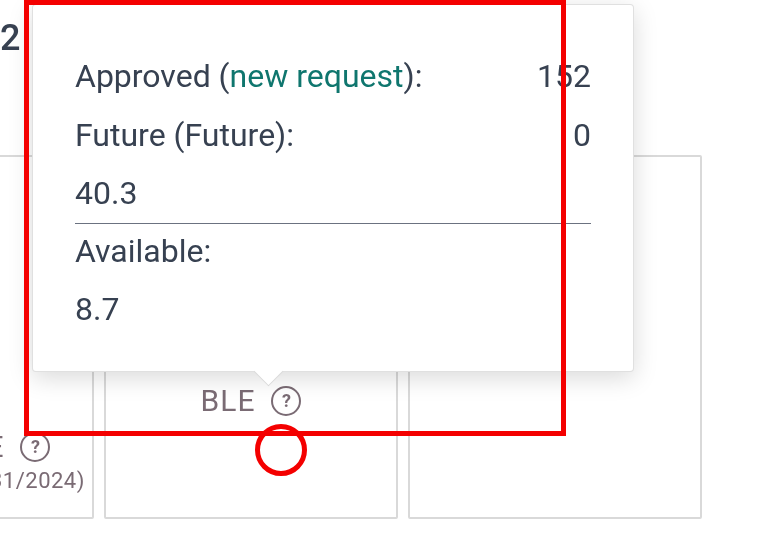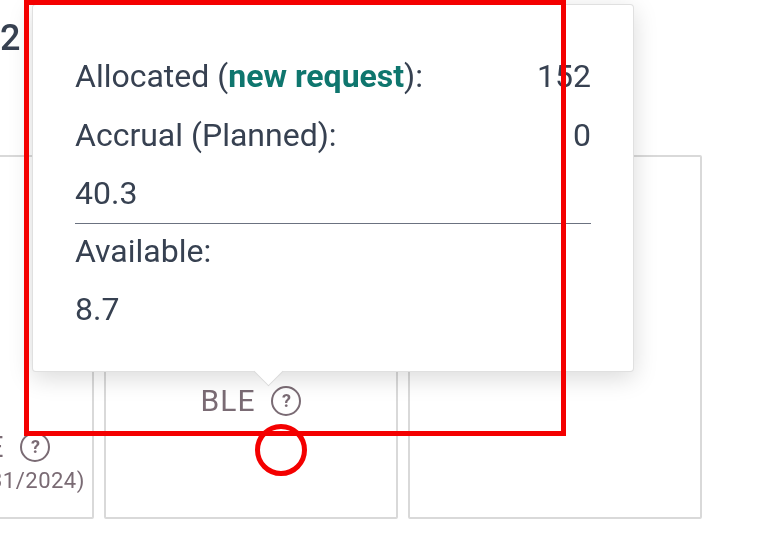--- a/index.html
+++ b/index.html
@@ -116,21 +116,21 @@
   }
   .p-row.total {
     border-top: 1.5px solid #6b7280;
     margin-top: 4px;
     padding-top: 2px;
     flex-direction: column;
   }
   .p-label { display: inline; }
   .link-teal {
     color: #0f766e;
-    font-weight: 700;
+    font-weight: 400;
     cursor: pointer;
   }
   .p-value {
     font-variant-numeric: tabular-nums;
     margin-top: 8px;
   }
 
   
   .anno-rect {
     position: absolute;
@@ -191,26 +191,26 @@
         <span class="help-icon">?</span>
       </div>
     </div>
 
     <div class="card"></div>
   </div>
 
   <div class="popover">
     <div class="p-row">
       <span class="p-label">
-        <span>Allocated (</span><span class="link-teal">new request</span><span>):</span>
+        <span>Approved (</span><span class="link-teal">new request</span><span>):</span>
       </span>
       <span class="p-value">152</span>
     </div>
     <div class="p-row">
-      <span class="p-label">Accrual (Planned):</span>
+      <span class="p-label">Future (Future):</span>
       <span class="p-value">0</span>
     </div>
     <div class="p-row">
       <span class="p-value">40.3</span>
     </div>
     <div class="p-row">
     </div>
     <div class="p-row total">
       <span class="p-label">Available:</span>
       <span class="p-value">8.7</span>

